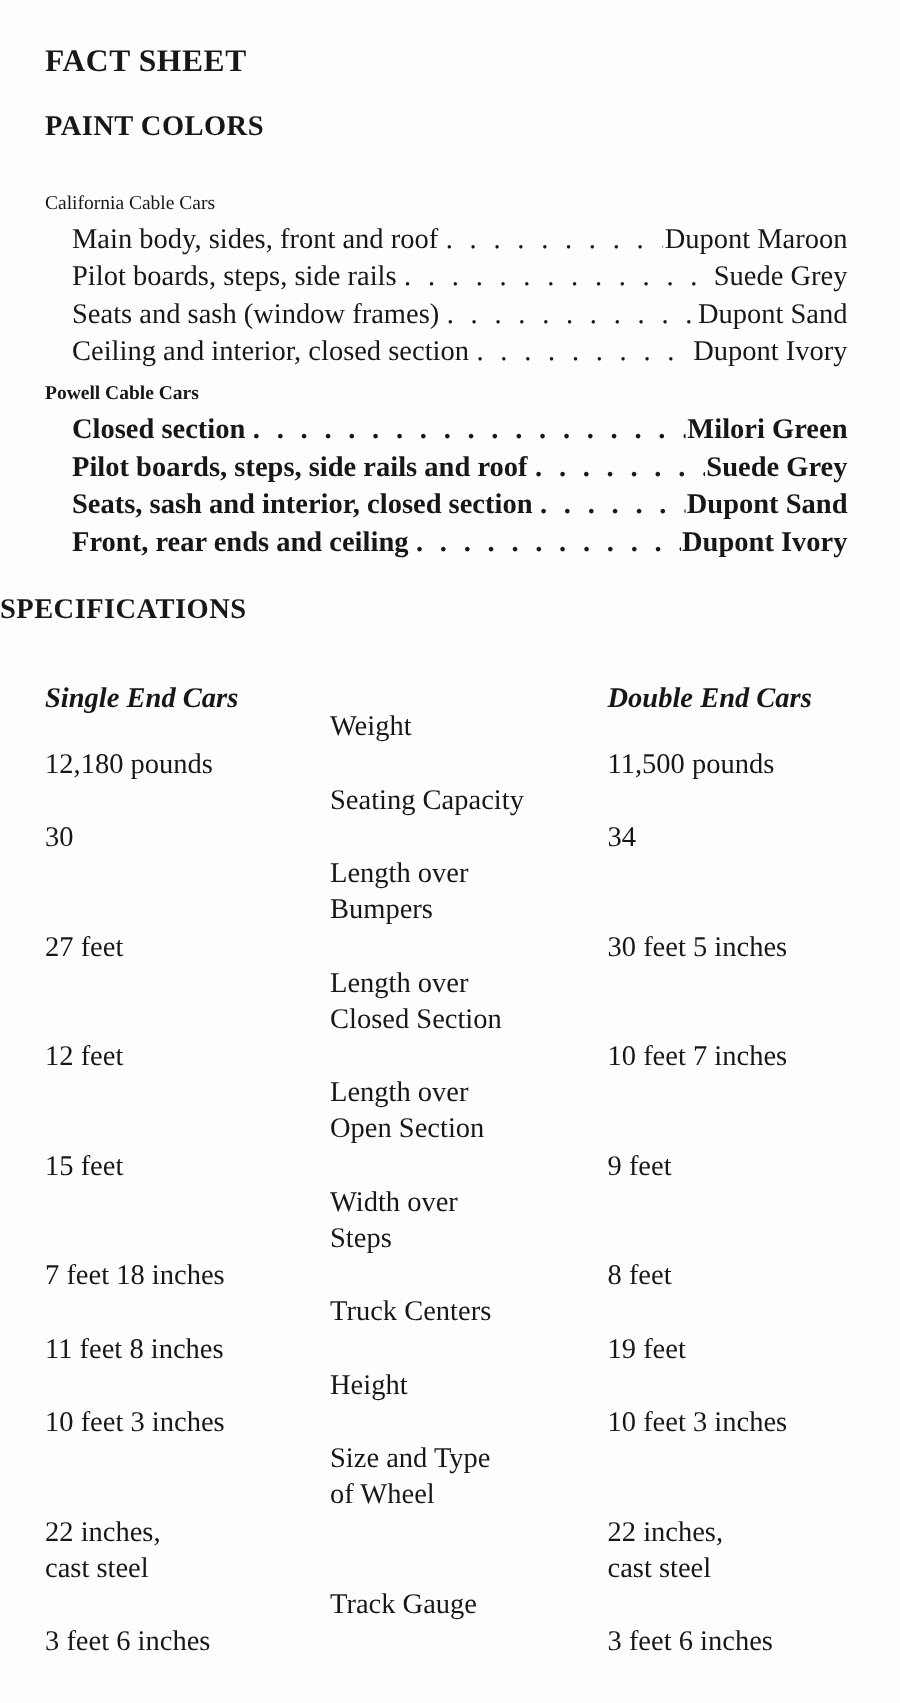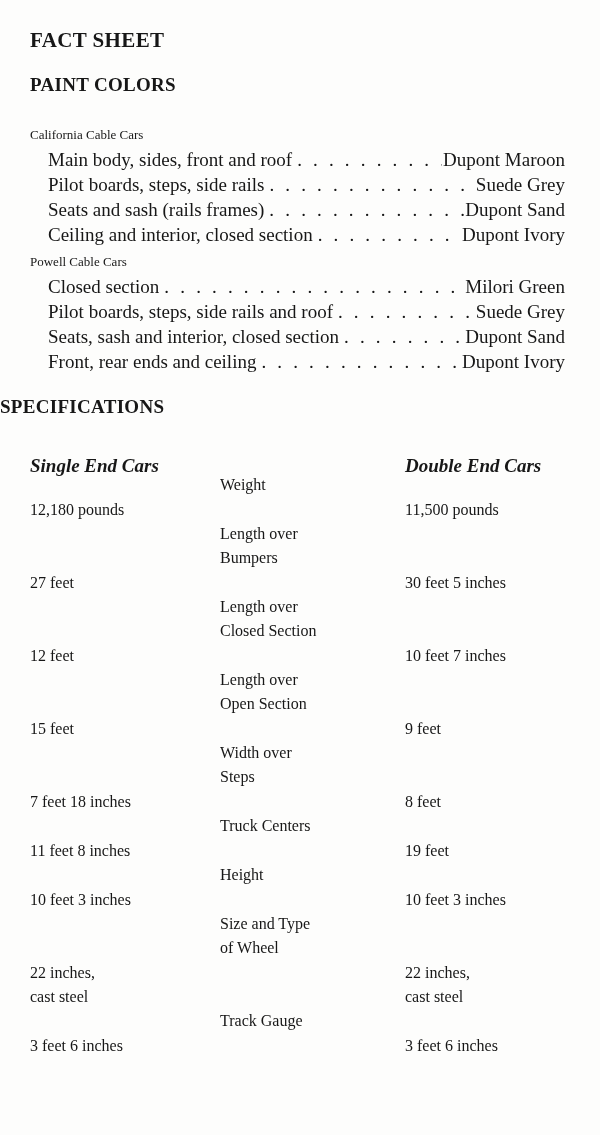--- a/index.html
+++ b/index.html
@@ -49,21 +49,21 @@
   .section-title.specs { top: 396px; }
 
   
   .paint-block {
     position: absolute;
     left: 0;
     top: 122px;
     width: 600px;
   }
   .paint-group { margin-bottom: 0px; }
-  .paint-group + .paint-group { margin-top: 2px; }
+  .paint-group + .paint-group { margin-top: 2px; font-weight: bold; }
 
   .group-heading {
     margin-left: 30px;
     font-size: 13px;
     line-height: 25px;
     white-space: nowrap;
   }
   .paint-row {
     margin-left: 48px;
     margin-right: 35px;
@@ -104,21 +104,21 @@
     top: 12px;
     font-style: italic;
     font-weight: 700;
     white-space: nowrap;
   }
   .spec-head .col-left  { left: 30px; }
   .spec-head .col-right { left: 405px; }
 
   .spec-row {
     position: relative;
-    font-size: 16px;
+    font-size: 19px;
     line-height: 24px;
   }
   .spec-center {
     margin-left: 220px;
     white-space: pre-line;
   }
   .spec-values {
     position: relative;
     height: auto;
     margin-top: 1px;
@@ -148,21 +148,21 @@
           <span class="paint-label">Main body, sides, front and roof</span>
           <span class="paint-leader">. . . . . . . . . . . . . . . . . . . . . . . . . . . . . . . . . . . . . . . . . . . . . . . . . . . .</span>
           <span class="paint-value">Dupont Maroon</span>
         </div>
         <div class="paint-row">
           <span class="paint-label">Pilot boards, steps, side rails</span>
           <span class="paint-leader">. . . . . . . . . . . . . . . . . . . . . . . . . . . . . . . . . . . . . . . . . . . . . . . . . . . .</span>
           <span class="paint-value">Suede Grey</span>
         </div>
         <div class="paint-row">
-          <span class="paint-label">Seats and sash (rails frames)</span>
+          <span class="paint-label">Seats and sash (window frames)</span>
           <span class="paint-leader">. . . . . . . . . . . . . . . . . . . . . . . . . . . . . . . . . . . . . . . . . . . . . . . . . . . .</span>
           <span class="paint-value">Dupont Sand</span>
         </div>
         <div class="paint-row">
           <span class="paint-label">Ceiling and interior, closed section</span>
           <span class="paint-leader">. . . . . . . . . . . . . . . . . . . . . . . . . . . . . . . . . . . . . . . . . . . . . . . . . . . .</span>
           <span class="paint-value">Dupont Ivory</span>
         </div>
       </div>
       <div class="paint-group">
@@ -196,20 +196,27 @@
     <div class="spec-head">
       <span class="col-left">Single End Cars</span>
       <span class="col-right">Double End Cars</span>
     </div>
     <div class="spec-body">
         <div class="spec-row">
           <div class="spec-center">Weight</div>
           <div class="spec-values" style="height: 24px;">
             <div class="val left">12,180 pounds</div>
             <div class="val right">11,500 pounds</div>
+          </div>
+        </div>
+        <div class="spec-row">
+          <div class="spec-center">Seating Capacity</div>
+          <div class="spec-values" style="height: 24px;">
+            <div class="val left">30</div>
+            <div class="val right">34</div>
           </div>
         </div>
         <div class="spec-row">
           <div class="spec-center">Length over
 Bumpers</div>
           <div class="spec-values" style="height: 24px;">
             <div class="val left">27 feet</div>
             <div class="val right">30 feet 5 inches</div>
           </div>
         </div>

